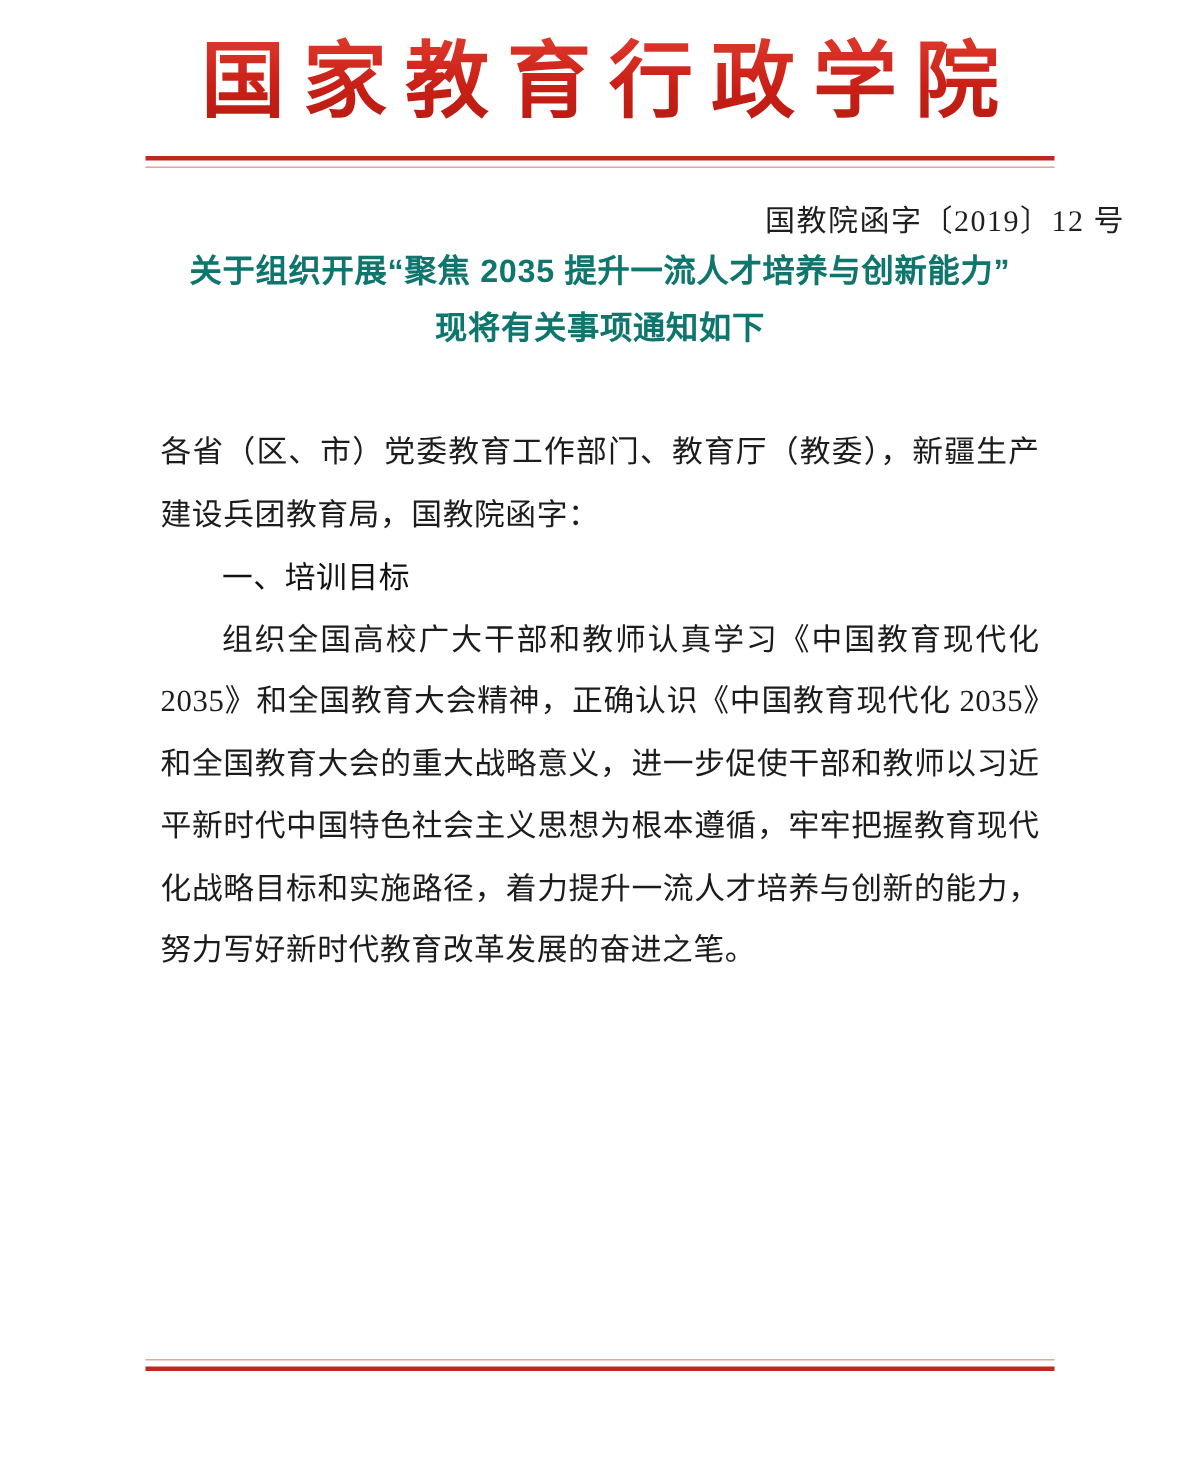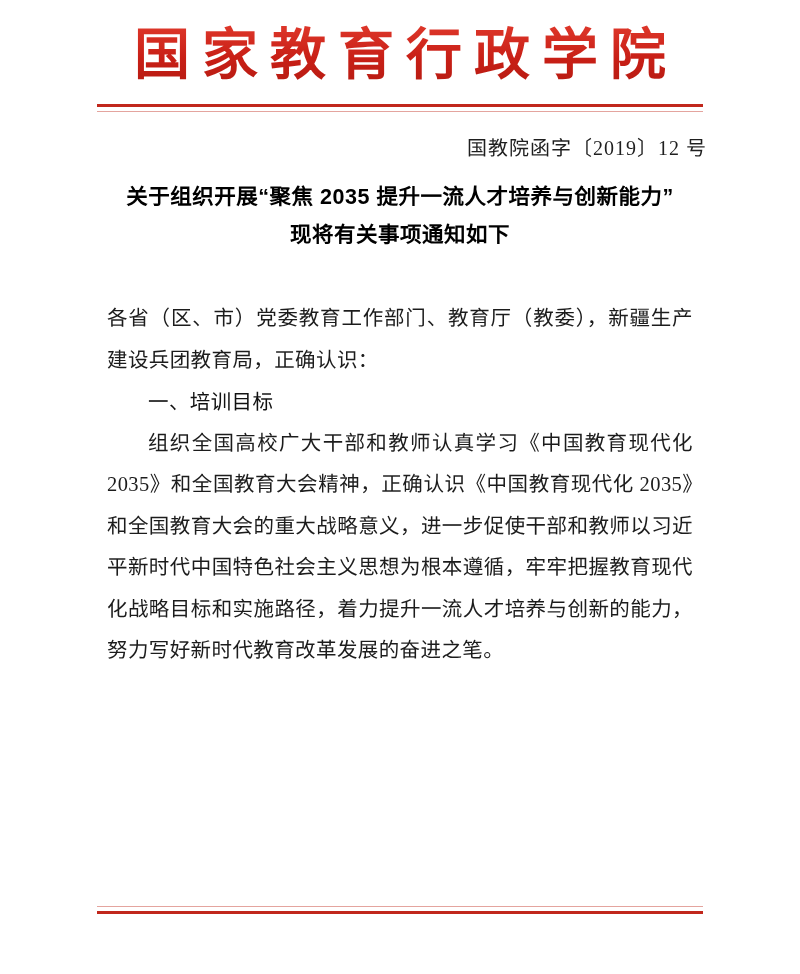--- a/index.html
+++ b/index.html
@@ -61,41 +61,41 @@
   }
   .rule-thin {
     height: 1px;
     background: #e4a49e;
   }
   .rule-gap { height: 4px; }
 
   
   .doc-number {
     margin: 0;
-    padding: 0 93px 0 0;
+    padding: 0 50px 0 0;
     text-align: right;
     font-family: "Liberation Serif", "DejaVu Serif", serif;
     font-size: 20px;
     line-height: 28px;
     letter-spacing: 1px;
     color: #1f1f1f;
     margin-top: 22px;
   }
 
   
   .doc-title {
-    margin: 16px auto 0;
+    margin: 0 auto 0;
     width: 600px;
     text-align: center;
     font-family: "Liberation Sans", "DejaVu Sans", sans-serif;
     font-weight: 700;
     font-size: 21.5px;
     line-height: 38px;
     letter-spacing: 0.5px;
-    color: #000000;
+    color: #0f766e;
   }
   .doc-title .title-line-2 { display: block; }
 
   
   .body-area {
     margin: 0 auto;
     width: 586px;
     padding-top: 44px;
   }
   .para {
@@ -139,21 +139,21 @@
 
   <p class="doc-number">国教院函字〔2019〕12 号</p>
 
   <div class="doc-title">
     <span class="title-line-1">关于组织开展“聚焦 2035 提升一流人才培养与创新能力”</span>
     <span class="title-line-2">现将有关事项通知如下</span>
   </div>
 
   <div class="body-area">
 
-    <p class="para para-addressee">各省（区、市）党委教育工作部门、教育厅（教委），新疆生产建设兵团教育局，正确认识：</p>
+    <p class="para para-addressee">各省（区、市）党委教育工作部门、教育厅（教委），新疆生产建设兵团教育局，国教院函字：</p>
 
 
     <p class="section-heading">一、培训目标</p>
 
     <p class="para para-indent">组织全国高校广大干部和教师认真学习《中国教育现代化 2035》和全国教育大会精神，正确认识《中国教育现代化 2035》和全国教育大会的重大战略意义，进一步促使干部和教师以习近平新时代中国特色社会主义思想为根本遵循，牢牢把握教育现代化战略目标和实施路径，着力提升一流人才培养与创新的能力，努力写好新时代教育改革发展的奋进之笔。</p>
 
   </div>
 
   <div class="rule-block rule-bottom">
     <div class="rule-thin"></div>

